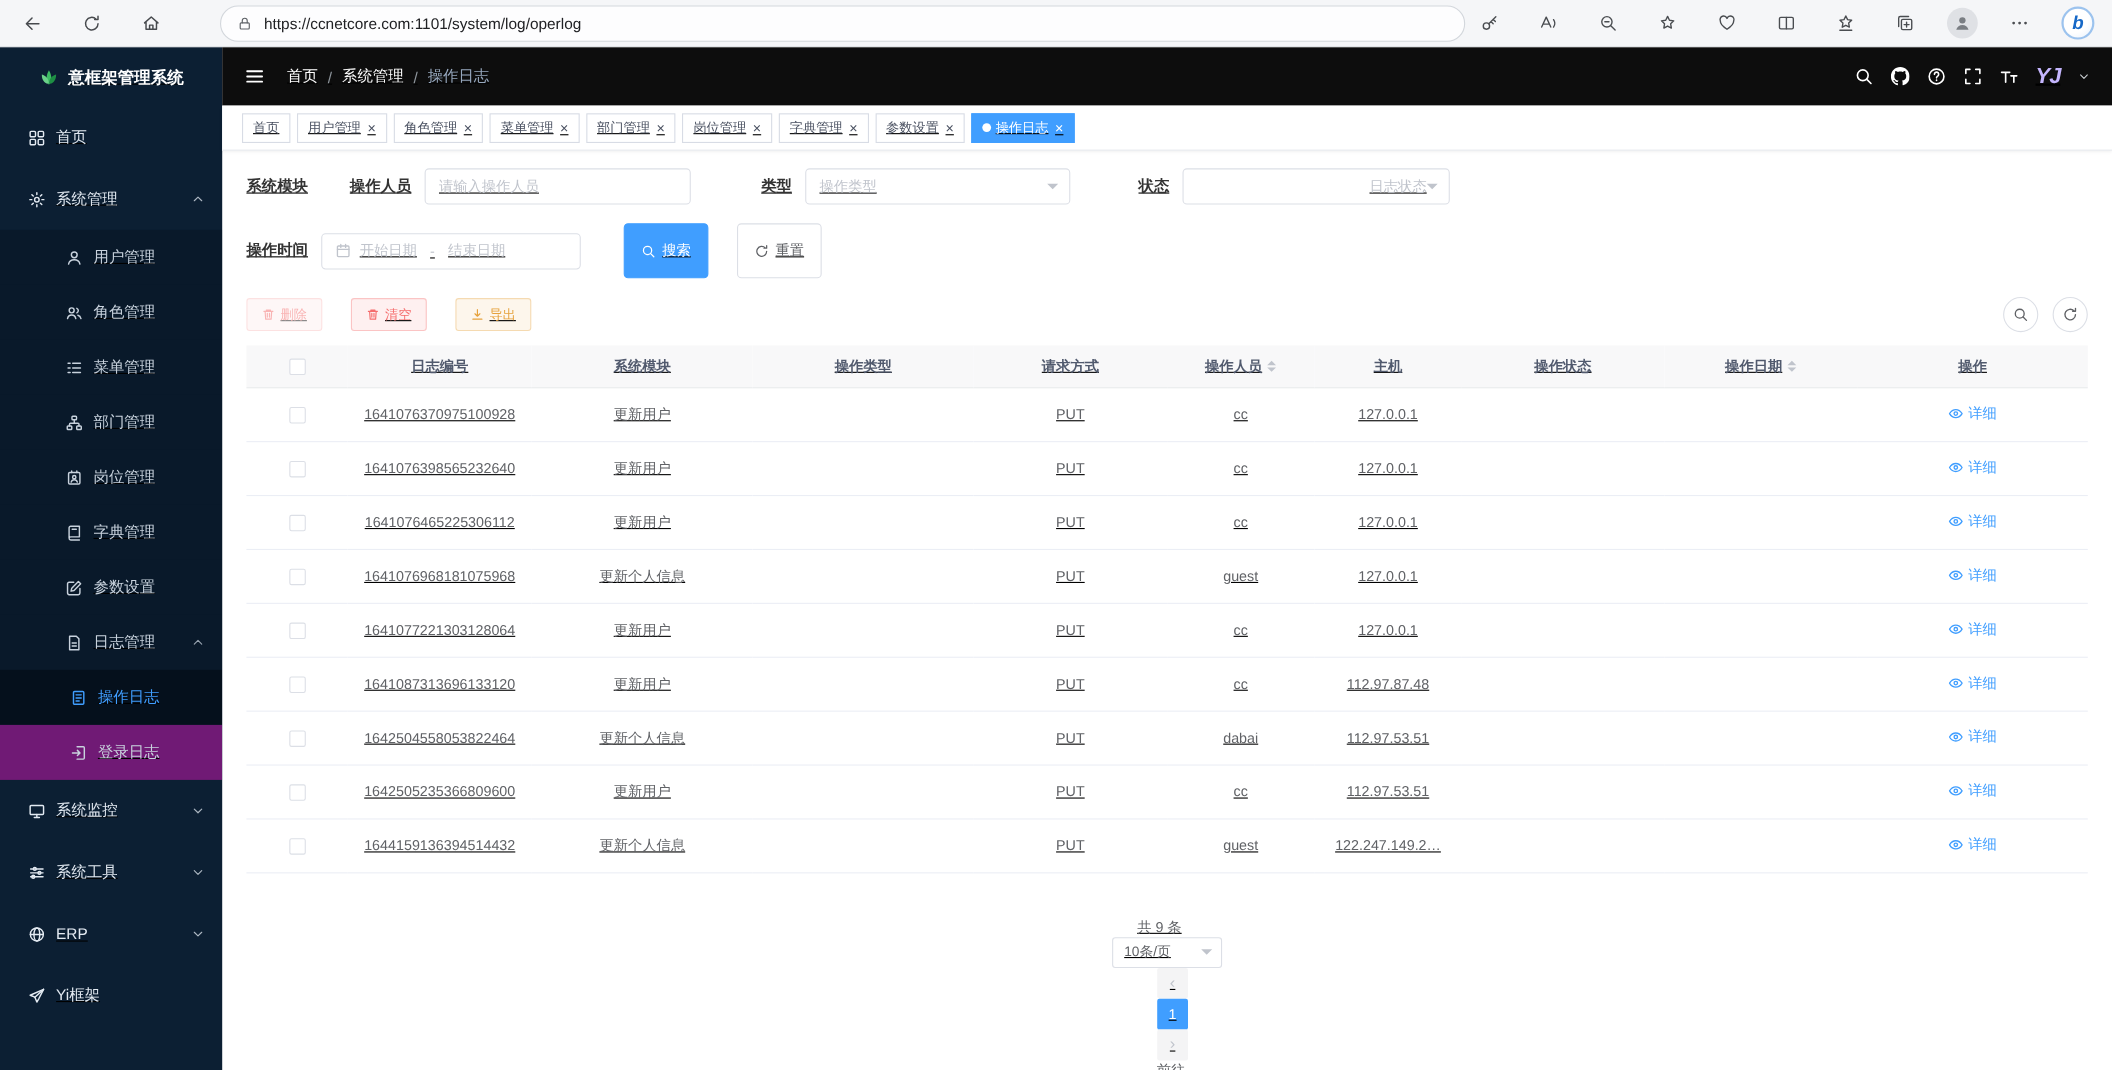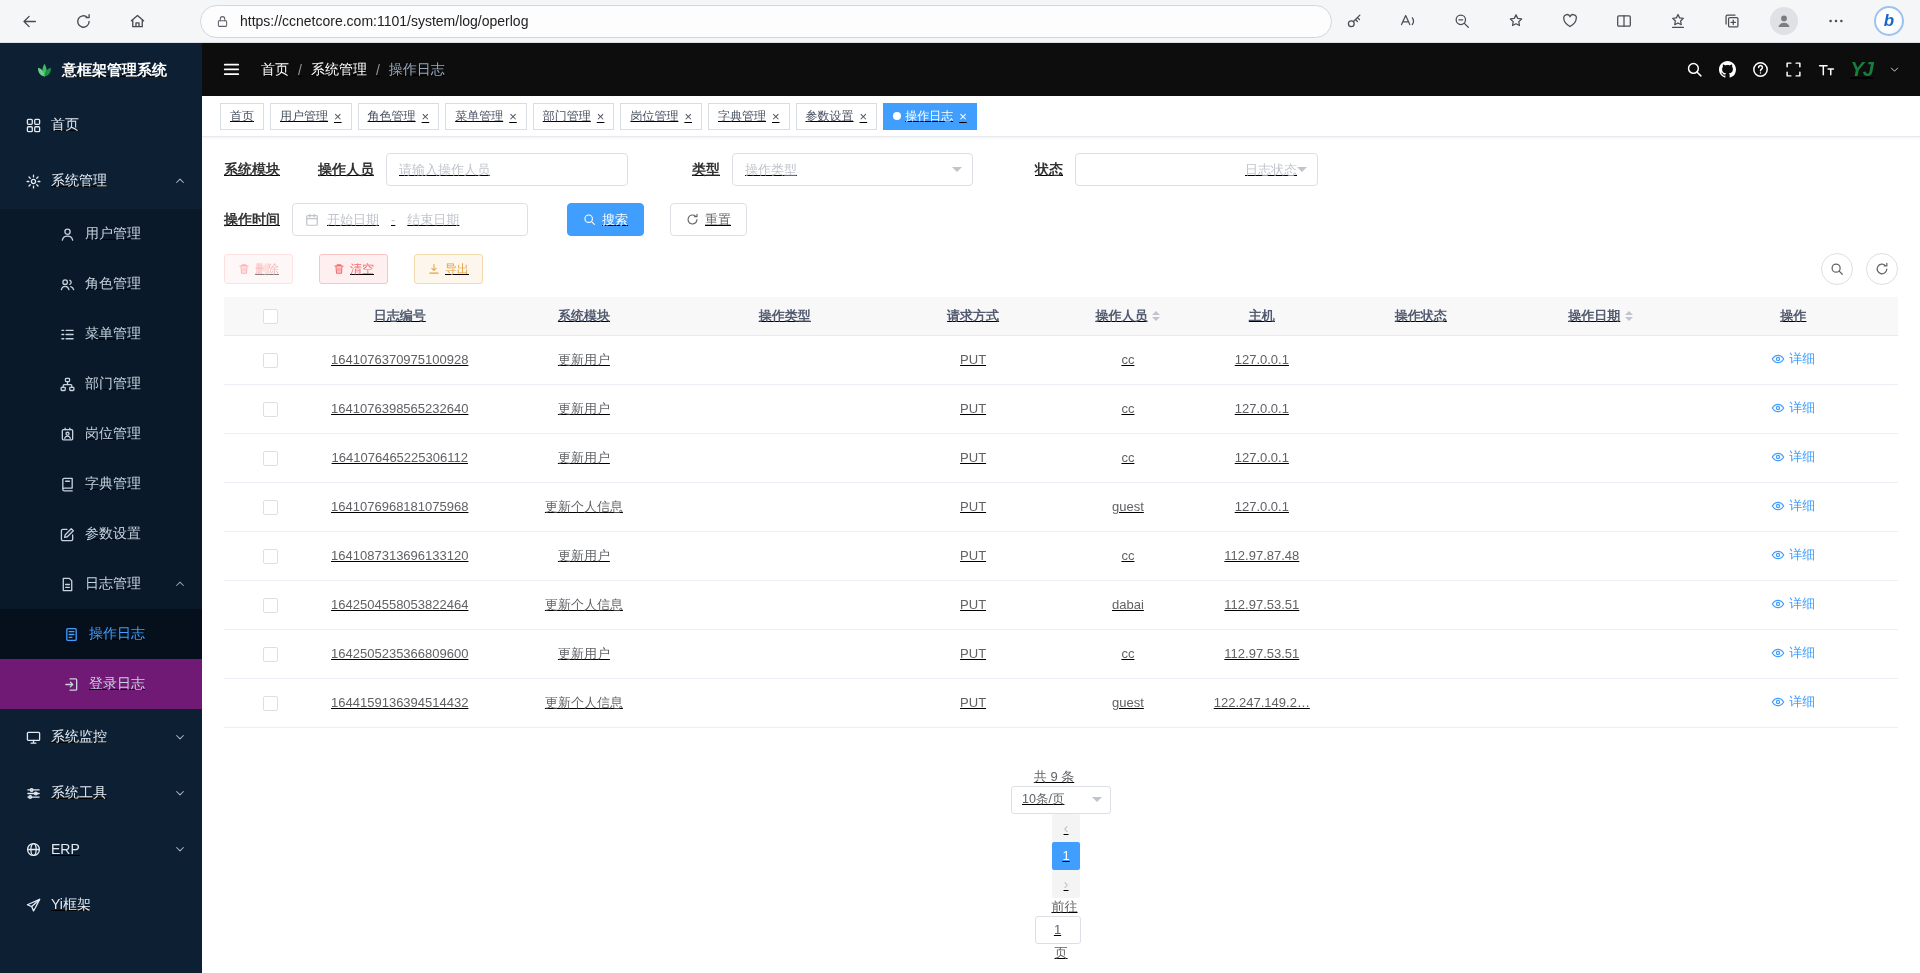--- a/index.html
+++ b/index.html
@@ -46,21 +46,21 @@
 
   
   .app-header{height:53px;background:#0d0d0d;color:#fff;display:flex;align-items:center;padding:0 20px;flex-shrink:0;}
   .hamburger{width:19px;height:19px;color:#fff;cursor:pointer;}
   .breadcrumb{margin-left:20px;font-size:14px;display:flex;align-items:center;}
   .bc-sep{margin:0 9px;color:#90979e;}
   .bc-item{color:#fff;cursor:pointer;}
   .bc-item.current{color:#97a8be;cursor:default;}
   .header-actions{margin-left:auto;display:flex;align-items:center;gap:16px;}
   .h-icon{width:17px;height:17px;color:#fff;cursor:pointer;}
-  .yj-logo{font-weight:bold;font-size:20px;font-style:italic;color:#15803d;letter-spacing:-1px;cursor:pointer;}
+  .yj-logo{font-weight:bold;font-size:20px;font-style:italic;color:#c4b5fd;letter-spacing:-1px;cursor:pointer;}
   .h-caret{width:11px;height:11px;color:#cfd3d7;cursor:pointer;}
 
   
   .tags-bar{height:41px;background:#fff;border-bottom:1px solid #e6e9ed;box-shadow:0 1px 3px rgba(0,0,0,.06);display:flex;align-items:center;padding:0 18px;gap:6px;flex-shrink:0;}
   .tag{height:27px;padding:0 9px;border:1px solid #d8dce5;background:#fff;color:#495060;font-size:12px;display:inline-flex;align-items:center;gap:4px;cursor:pointer;white-space:nowrap;}
   .tag .dot{width:8px;height:8px;border-radius:50%;background:#fff;display:inline-block;}
   .tag.active{background:#409eff;border-color:#409eff;color:#fff;}
   .tag-close{font-size:13px;line-height:1;margin-left:2px;}
 
   
@@ -71,21 +71,21 @@
   .form-label{font-size:14px;font-weight:bold;color:#333;padding-right:12px;white-space:nowrap;}
   .ml26{margin-left:26px;}.ml64{margin-left:64px;}.ml62{margin-left:62px;}.ml39{margin-left:39px;}
   .el-input{height:33px;border:1px solid #dcdfe6;border-radius:4px;padding:0 12px;font-size:13px;color:#606266;outline:none;background:#fff;}
   .el-input::placeholder{color:#c0c4cc;}
   .w236{width:236px;}.w242{width:242px;}.w241{width:241px;}.w243{width:243px;text-align:right;}
   .el-select,.el-date{height:33px;border:1px solid #dcdfe6;border-radius:4px;background:#fff;display:flex;align-items:center;padding:0 10px 0 12px;font-size:13px;color:#c0c4cc;cursor:pointer;}
   .el-select .ph{flex:1;}
   .sel-caret{width:0;height:0;border:5px solid transparent;border-top-color:#c0c4cc;margin-top:5px;}
   .el-date .icon{width:14px;height:14px;color:#c0c4cc;margin-right:8px;}
   .el-date .sep{margin:0 12px;}
-  .btn{height:33px;padding:0 15px;border-radius:4px;font-size:13px;display:inline-flex;align-items:center;gap:6px;cursor:pointer;border:1px solid #dcdfe6;background:#fff;color:#606266;}
+  .btn{height:50px;padding:0 15px;border-radius:4px;font-size:13px;display:inline-flex;align-items:center;gap:6px;cursor:pointer;border:1px solid #dcdfe6;background:#fff;color:#606266;}
   .btn .icon{width:13px;height:13px;}
   .btn-primary{background:#409eff;border-color:#409eff;color:#fff;}
 
   .toolbar{margin-top:17px;display:flex;align-items:center;gap:26px;}
   .btn-sm{height:30px;padding:0 13px;font-size:12px;border-radius:3px;display:inline-flex;align-items:center;gap:5px;cursor:pointer;}
   .btn-sm .icon{width:12px;height:12px;}
   .danger{color:#f56c6c;background:#fef0f0;border:1px solid #fbc4c4;}
   .danger.disabled{opacity:.5;cursor:not-allowed;}
   .warning{color:#e6a23c;background:#fdf6ec;border:1px solid #f5dab1;}
   .toolbar-right{margin-left:auto;display:flex;gap:13px;}
@@ -735,20 +735,40 @@
                     <svg viewBox="0 0 16 16">
                       <path d="M1.5 8S4 3.8 8 3.8 14.5 8 14.5 8 12 12.2 8 12.2 1.5 8 1.5 8z"></path>
                       <circle cx="8" cy="8" r="1.8"></circle>
                     </svg>
                   </span>
             <span>详细</span>
                 </a></td>
      </tr>
             <tr>
        <td><span class="cb"></span></td>
+       <td>1641077221303128064</td>
+       <td>更新用户</td>
+       <td></td>
+       <td>PUT</td>
+       <td>cc</td>
+       <td>127.0.0.1</td>
+       <td></td>
+       <td></td>
+       <td><a class="detail-link">
+            <span class="icon st">
+                    <svg viewBox="0 0 16 16">
+                      <path d="M1.5 8S4 3.8 8 3.8 14.5 8 14.5 8 12 12.2 8 12.2 1.5 8 1.5 8z"></path>
+                      <circle cx="8" cy="8" r="1.8"></circle>
+                    </svg>
+                  </span>
+            <span>详细</span>
+                </a></td>
+     </tr>
+            <tr>
+       <td><span class="cb"></span></td>
        <td>1641087313696133120</td>
        <td>更新用户</td>
        <td></td>
        <td>PUT</td>
        <td>cc</td>
        <td>112.97.87.48</td>
        <td></td>
        <td></td>
        <td><a class="detail-link">
             <span class="icon st">

